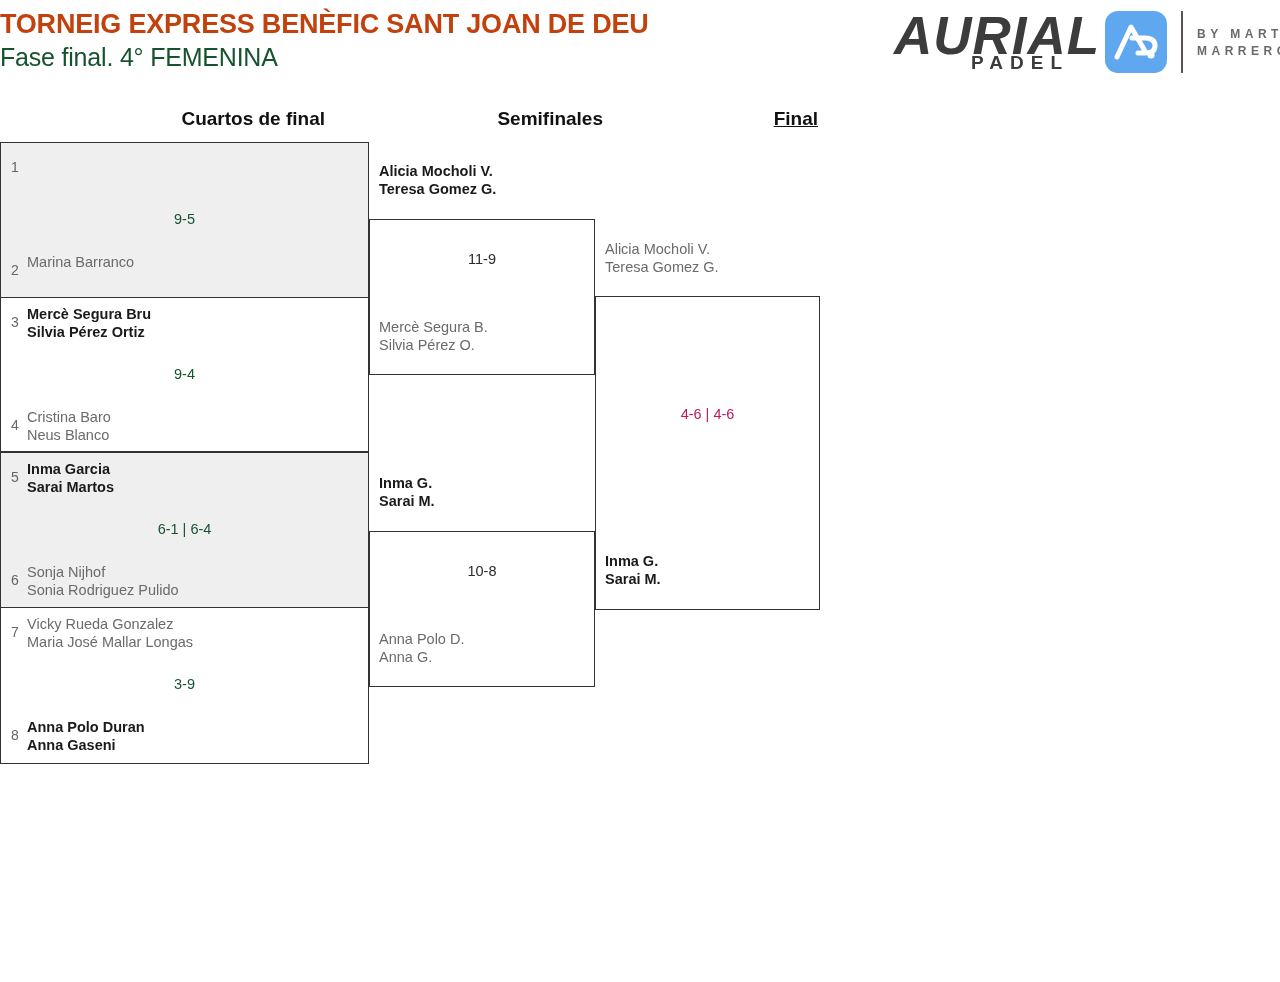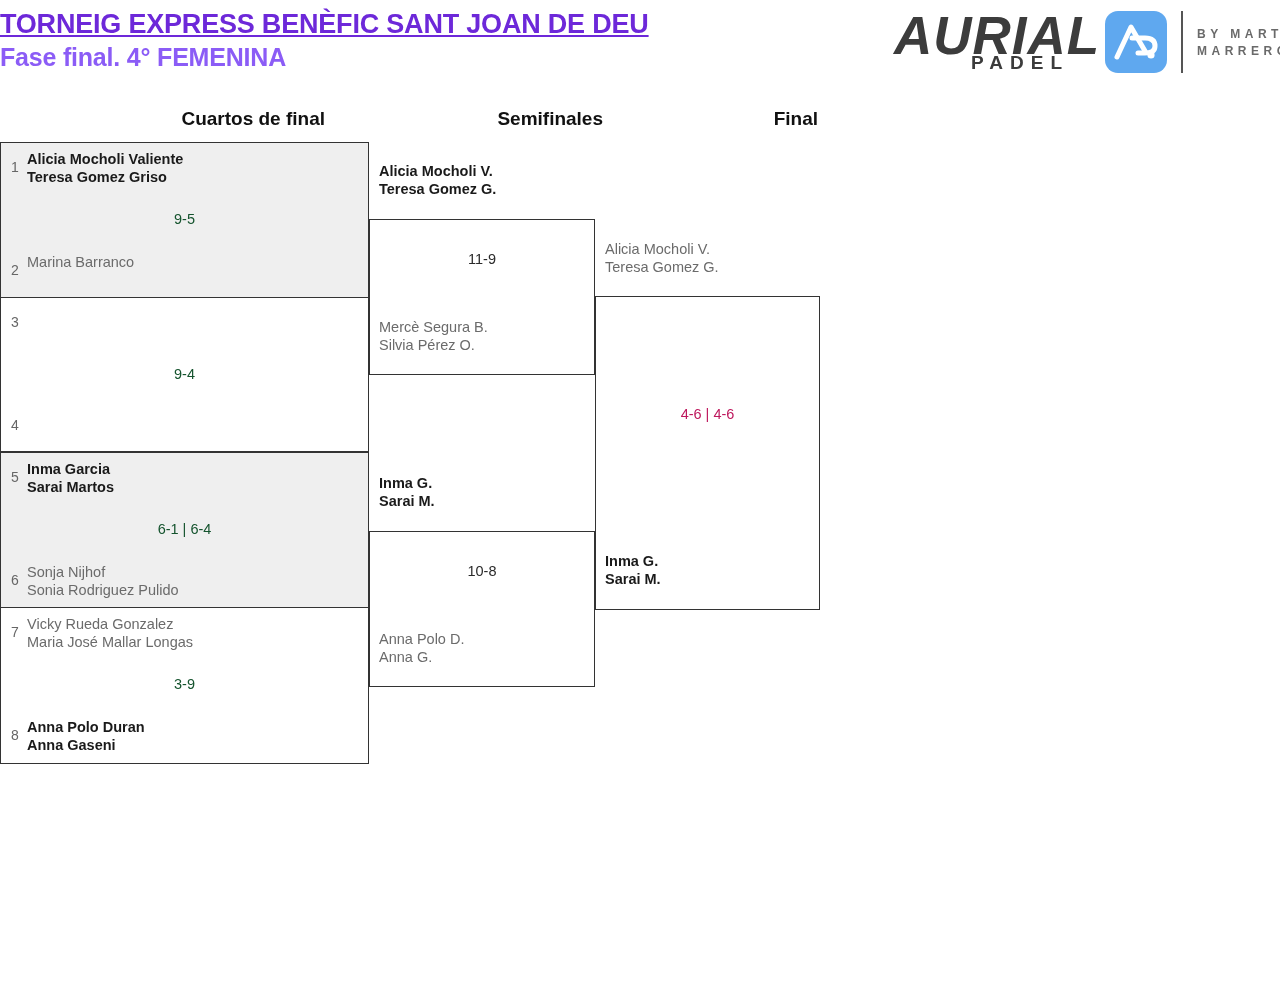--- a/index.html
+++ b/index.html
@@ -26,30 +26,29 @@
   #title-block {
     position: absolute;
     left: 0; top: 8px;
     width: 860px;
   }
   .title-line1 {
     font-size: 27px;
     font-weight: 700;
     letter-spacing: -0.2px;
     line-height: 33px;
-    color: #6d28d9;
+    color: #c2410c;
     white-space: nowrap;
-    text-decoration: underline;
   }
   .title-line2 {
     font-size: 25px;
-    font-weight: 700;
+    font-weight: 400;
     letter-spacing: -0.2px;
     line-height: 33px;
-    color: #8b5cf6;
+    color: #14532d;
     white-space: nowrap;
   }
 
   
   #logo {
     position: absolute;
     left: 894px; top: 9px;
     width: 380px; height: 66px;
   }
   .logo-word {
@@ -100,21 +99,21 @@
   .round-head {
     position: absolute;
     font-size: 19px;
     font-weight: 700;
     color: #111111;
     text-align: right;
     white-space: nowrap;
   }
   #head-qf  { left:  45px; top: 108px; width: 280px; }
   #head-sf  { left: 363px; top: 108px; width: 240px; }
-  #head-f   { left: 598px; top: 108px; width: 220px; }
+  #head-f   { left: 598px; top: 108px; width: 220px; text-decoration: underline; }
 
   
   #bracket {
     position: absolute;
     left: 0; top: 0;
     width: 1280px; height: 982px;
   }
 
   
   .qf-box {
@@ -264,35 +263,39 @@
 </div>
 
 <div class="round-head" id="head-qf">Cuartos de final</div>
 <div class="round-head" id="head-sf">Semifinales</div>
 <div class="round-head" id="head-f">Final</div>
 
 <div id="bracket">
 
   <div class="qf-box shaded" id="qf1">
     <div class="seed top">1</div>
-    <div class="team top win">
-      <span class="ln">Alicia Mocholi Valiente</span>
-      <span class="ln">Teresa Gomez Griso</span>
-    </div>
     <div class="qf-score">9-5</div>
     <div class="seed bottom">2</div>
     <div class="team bottom">
       <span class="ln">Marina Barranco</span>
     </div>
   </div>
 
   <div class="qf-box" id="qf2">
     <div class="seed top">3</div>
+    <div class="team top win">
+      <span class="ln">Mercè Segura Bru</span>
+      <span class="ln">Silvia Pérez Ortiz</span>
+    </div>
     <div class="qf-score">9-4</div>
     <div class="seed bottom">4</div>
+    <div class="team bottom">
+      <span class="ln">Cristina Baro</span>
+      <span class="ln">Neus Blanco</span>
+    </div>
   </div>
 
   <div class="qf-box shaded" id="qf3">
     <div class="seed top">5</div>
     <div class="team top win">
       <span class="ln">Inma Garcia</span>
       <span class="ln">Sarai Martos</span>
     </div>
     <div class="qf-score">6-1 | 6-4</div>
     <div class="seed bottom">6</div>

